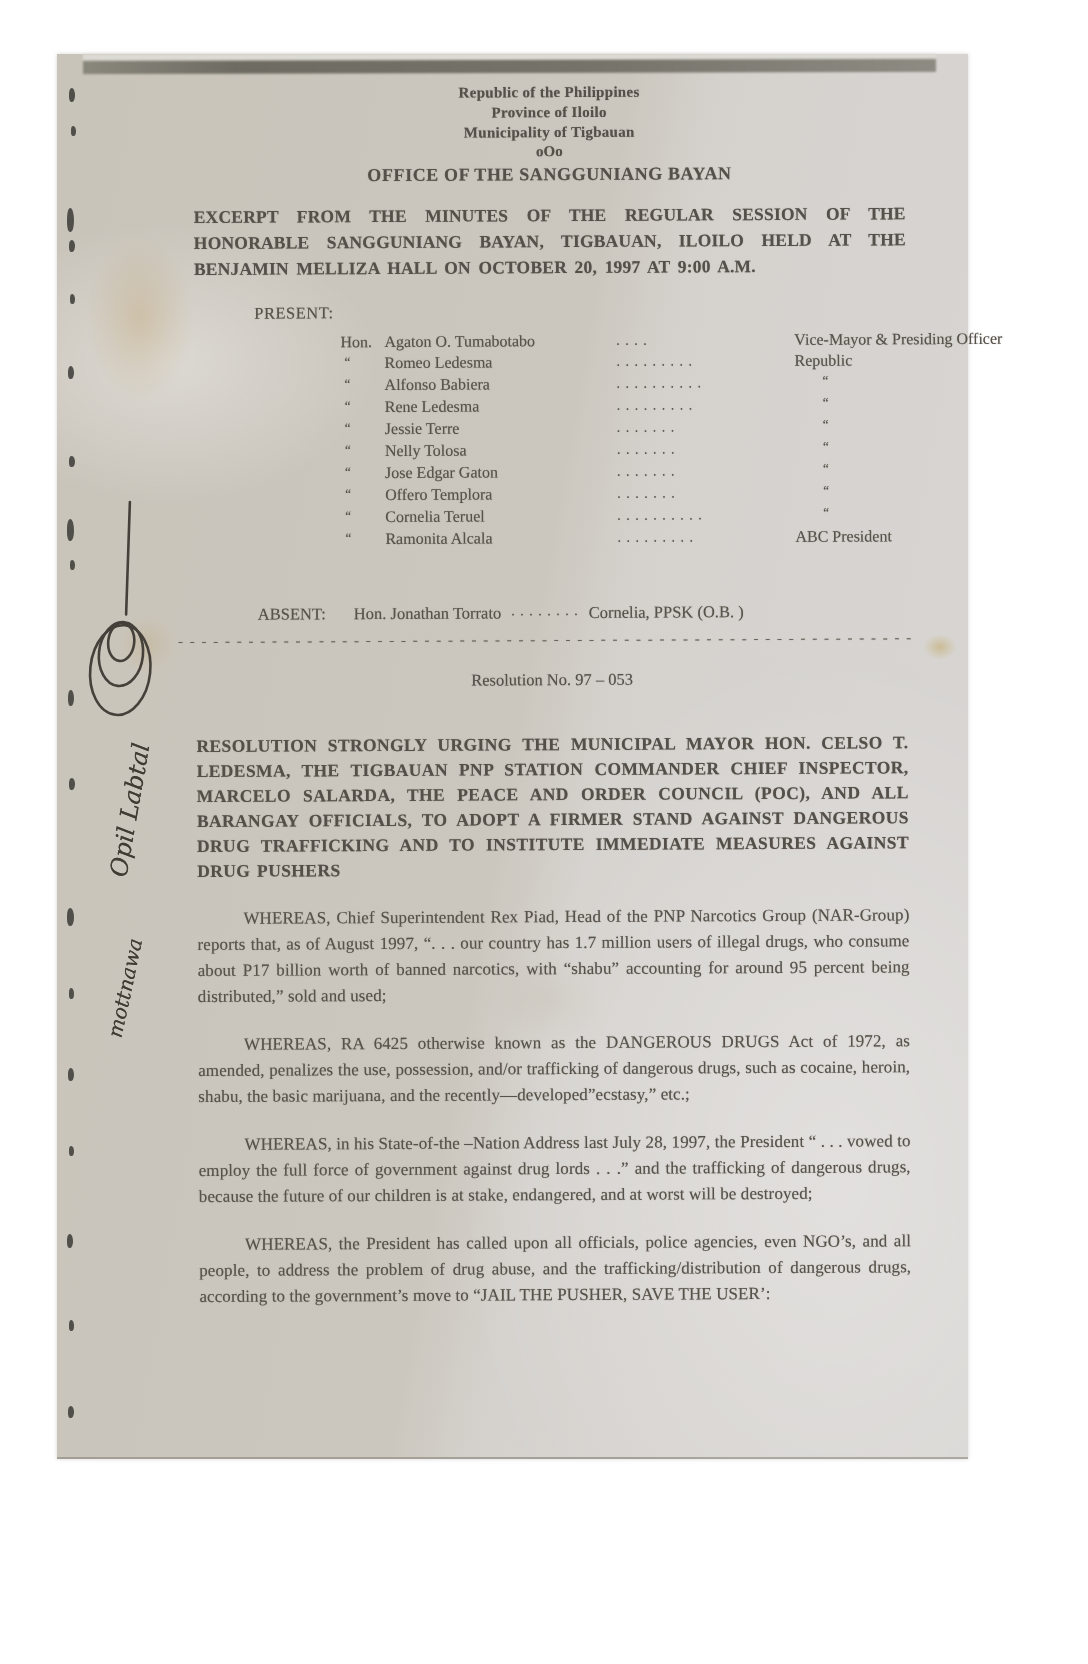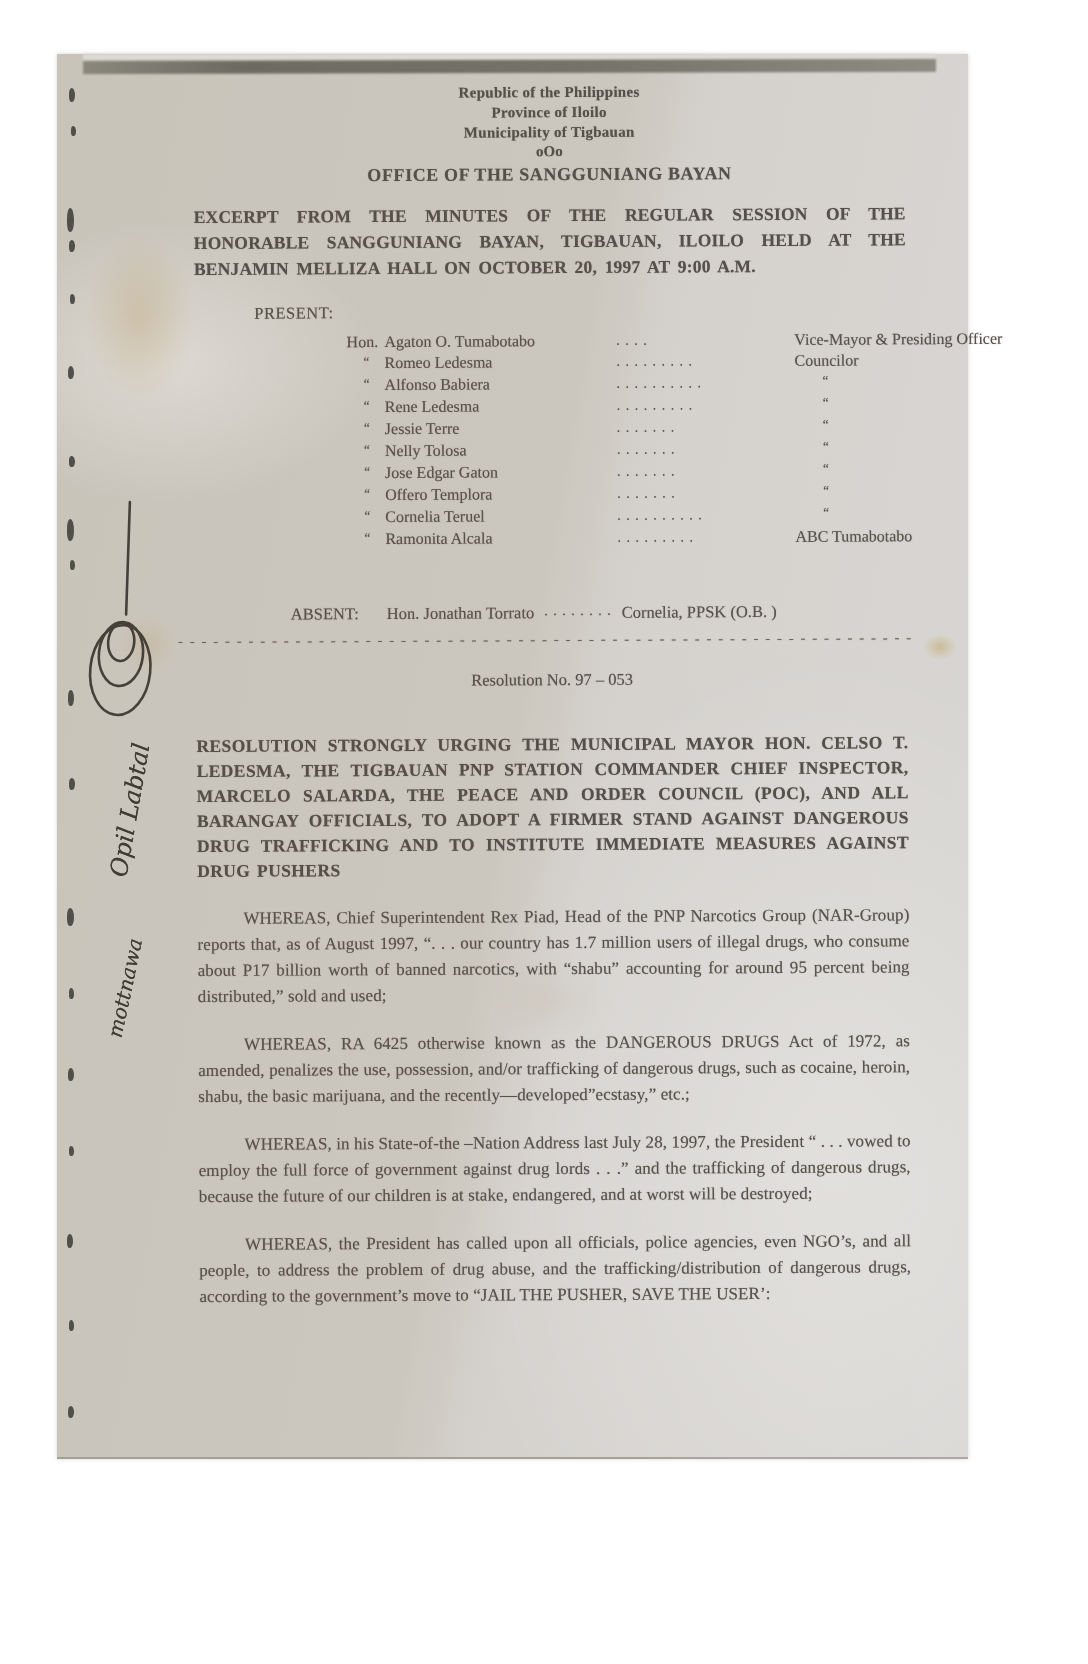--- a/index.html
+++ b/index.html
@@ -31,28 +31,28 @@
            text-shadow:0 0 1px rgba(90,84,74,0.55);font-size:17px;}
   .hdr{ text-align:center;font-weight:bold;color:#54504a;}
   .hdr-line{font-size:15px;line-height:20px;letter-spacing:0.3px;}
   .hdr-ooo{font-size:15px;line-height:19px;}
   .hdr-office{font-size:18px;line-height:23px;margin-top:2px;letter-spacing:0.6px;}
   .excerpt{margin-top:16px;font-weight:bold;font-size:17.5px;line-height:26px;
            text-align:justify;letter-spacing:0.2px;word-spacing:3px;color:#55504a;}
   .present-label{margin-top:22px;margin-left:60px;font-size:16.5px;letter-spacing:0.5px;}
   .roster{margin-top:8px;margin-left:146px;font-size:16px;line-height:21px;}
   .roster-row{display:flex;white-space:nowrap;}
-  .col-prefix{width:44px;flex:none;text-align:center;}
+  .col-prefix{width:44px;flex:none;}
   .col-prefix .ditto{font-size:13px;position:relative;top:-2px;left:4px;}
   .col-name{width:232px;flex:none;}
   .col-dots{width:178px;flex:none;letter-spacing:1px;font-size:14px;overflow:hidden;}
   .col-pos{flex:none;}
   .pos-ditto{font-size:13px;position:relative;top:-2px;left:28px;}
   .absent-row{display:flex;margin-top:54px;margin-left:62px;font-size:16.5px;white-space:nowrap;}
-  .absent-row .lbl{width:96px;flex:none;margin-left:33px;}
+  .absent-row .lbl{width:96px;flex:none;}
   .absent-row .dts{margin:0 10px;letter-spacing:1px;font-size:14px;}
   .separator{margin-top:8px;margin-left:-18px;width:740px;white-space:nowrap;overflow:hidden;
              font-size:15px;letter-spacing:1.5px;color:#6b665c;}
   .resno{margin-top:22px;text-align:center;font-size:16.5px;color:#55504a;}
   .title{margin-top:42px;font-weight:bold;font-size:17.5px;line-height:25px;text-align:justify;
          letter-spacing:0.4px;word-spacing:2px;color:#544f48;}
   .para{margin-top:22px;font-size:17px;line-height:26px;text-align:justify;text-indent:46px;
         letter-spacing:0.1px;}
   .sig-svg{position:absolute;left:20px;top:440px;}
   .hand{position:absolute;font-style:italic;color:#403c34;text-align:center;
@@ -124,21 +124,21 @@
         <div class="roster-row">
           <span class="col-prefix">Hon.</span>
           <span class="col-name">Agaton O. Tumabotabo</span>
           <span class="col-dots">. . . .</span>
           <span class="col-pos">Vice-Mayor &amp; Presiding Officer</span>
         </div>
         <div class="roster-row">
           <span class="col-prefix"><span class="ditto">“</span></span>
           <span class="col-name">Romeo  Ledesma</span>
           <span class="col-dots">. . . . . . . . .</span>
-          <span class="col-pos">Councilor</span>
+          <span class="col-pos">Republic</span>
         </div>
         <div class="roster-row">
           <span class="col-prefix"><span class="ditto">“</span></span>
           <span class="col-name">Alfonso Babiera</span>
           <span class="col-dots">. . . . . . . . . .</span>
           <span class="col-pos pos-ditto">“</span>
         </div>
         <div class="roster-row">
           <span class="col-prefix"><span class="ditto">“</span></span>
           <span class="col-name">Rene  Ledesma</span>
@@ -172,21 +172,21 @@
         <div class="roster-row">
           <span class="col-prefix"><span class="ditto">“</span></span>
           <span class="col-name">Cornelia Teruel</span>
           <span class="col-dots">. . . . . . . . . .</span>
           <span class="col-pos pos-ditto">“</span>
         </div>
         <div class="roster-row">
           <span class="col-prefix"><span class="ditto">“</span></span>
           <span class="col-name">Ramonita Alcala</span>
           <span class="col-dots">. . . . . . . .  .</span>
-          <span class="col-pos">ABC Tumabotabo</span>
+          <span class="col-pos">ABC President</span>
         </div>
       </div>
 
       <div class="absent-row">
         <span class="lbl">ABSENT:</span>
         <span>Hon. Jonathan Torrato</span>
         <span class="dts">. . . . . . . .</span>
         <span>Cornelia, PPSK   (O.B. )</span>
       </div>
 

